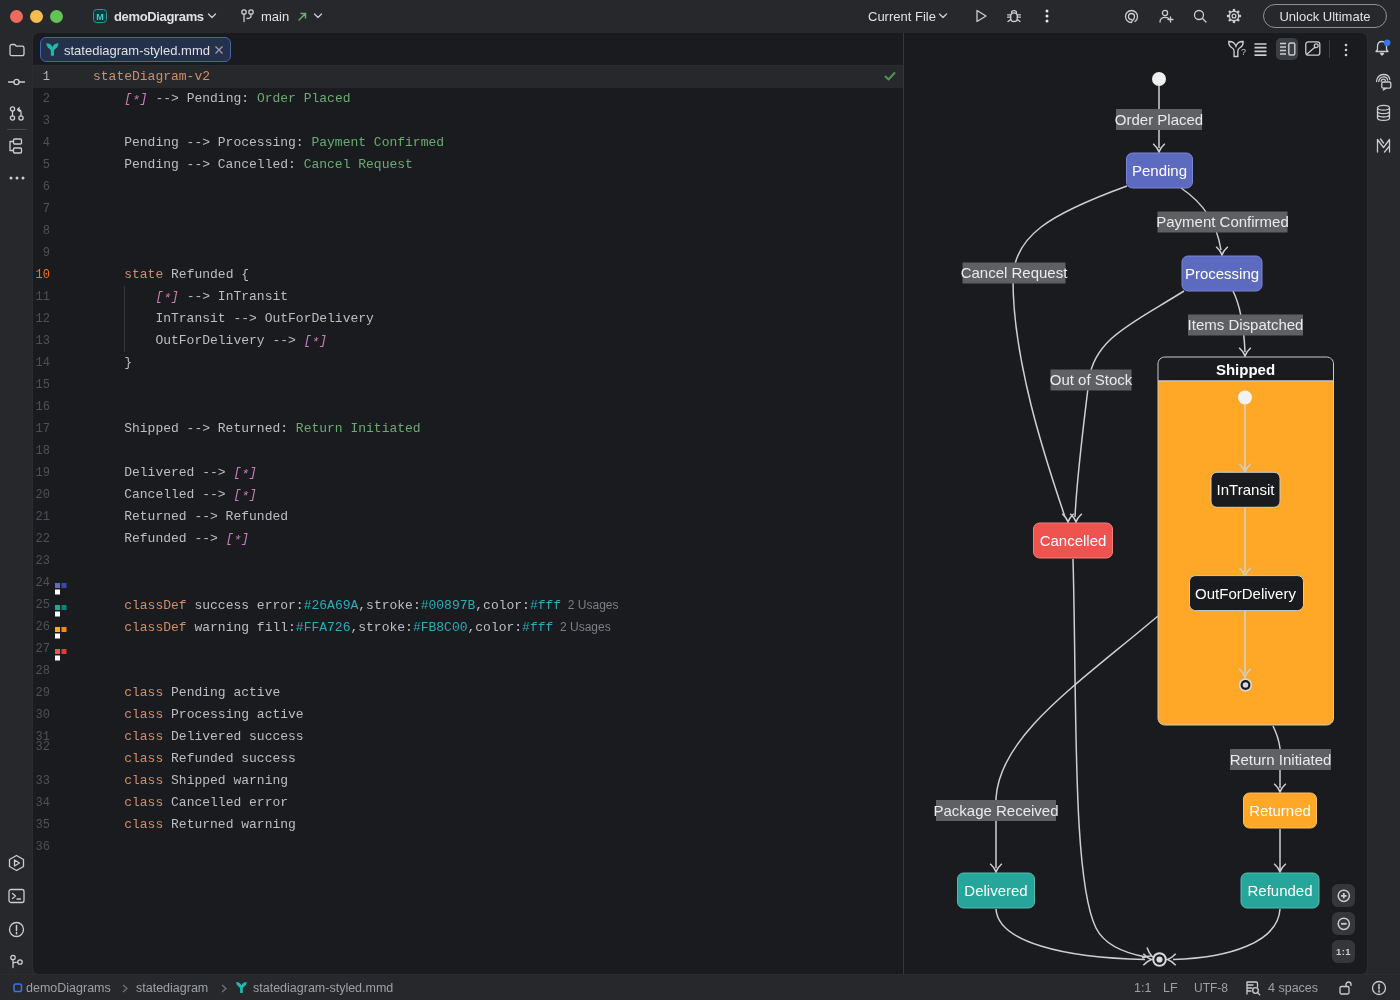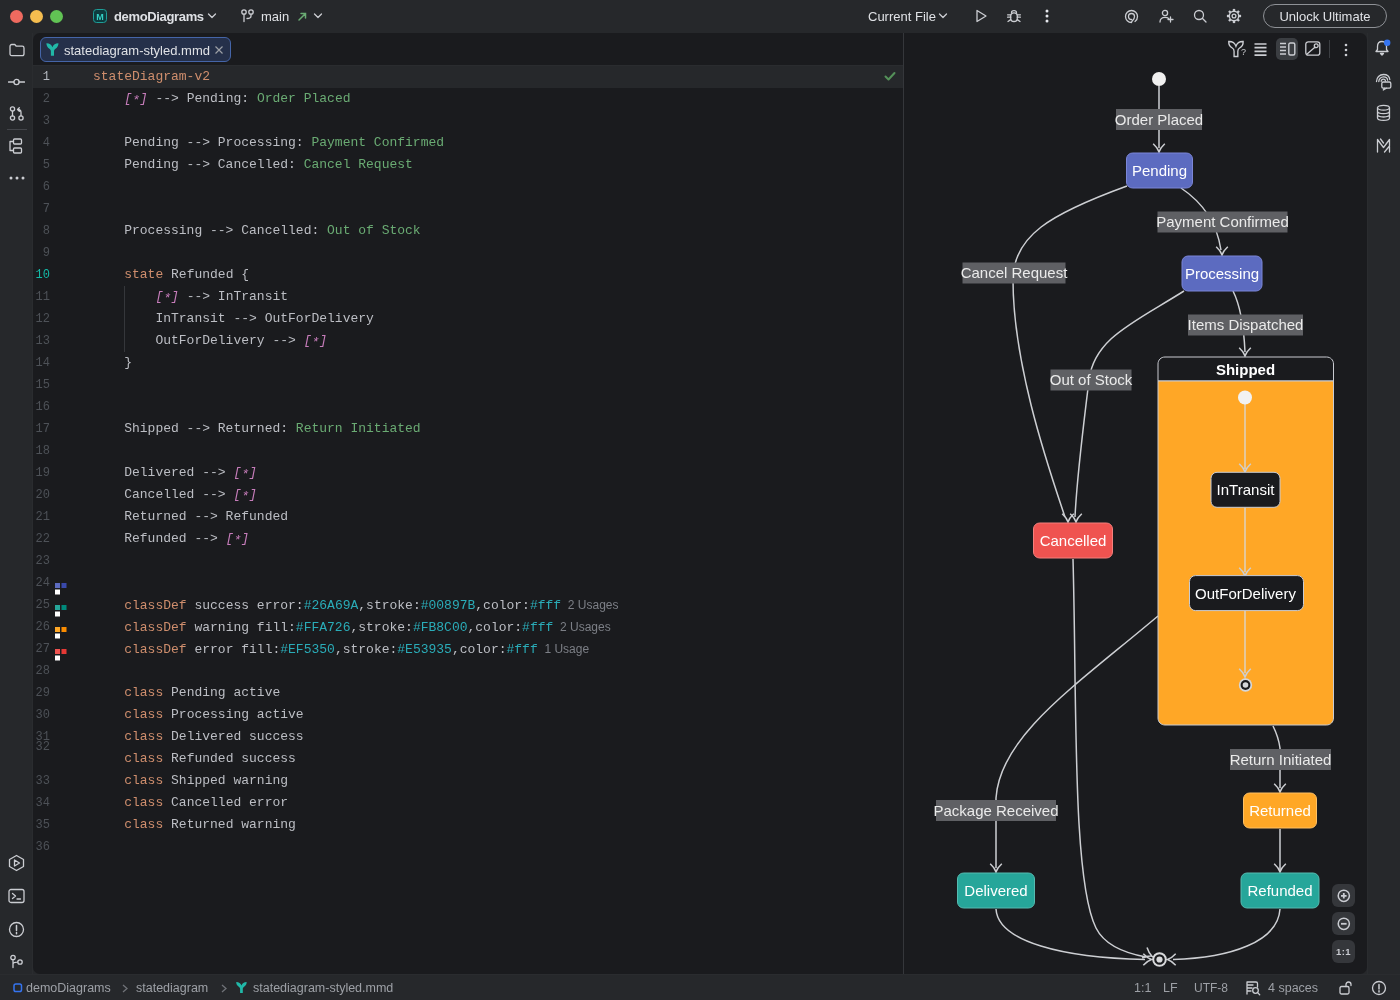--- a/index.html
+++ b/index.html
@@ -142,21 +142,21 @@
 <div class="abs" style="left:124px;top:286px;width:1px;height:66px;background:#35373B"></div>
 <div class="ln" style="top:66px;color:#B6BAC1">1</div>
 <div class="ln" style="top:88px;color:#4D5157">2</div>
 <div class="ln" style="top:110px;color:#4D5157">3</div>
 <div class="ln" style="top:132px;color:#4D5157">4</div>
 <div class="ln" style="top:154px;color:#4D5157">5</div>
 <div class="ln" style="top:176px;color:#4D5157">6</div>
 <div class="ln" style="top:198px;color:#4D5157">7</div>
 <div class="ln" style="top:220px;color:#4D5157">8</div>
 <div class="ln" style="top:242px;color:#4D5157">9</div>
-<div class="ln" style="top:264px;color:#14b8a6">10</div>
+<div class="ln" style="top:264px;color:#f97316">10</div>
 <div class="ln" style="top:286px;color:#4D5157">11</div>
 <div class="ln" style="top:308px;color:#4D5157">12</div>
 <div class="ln" style="top:330px;color:#4D5157">13</div>
 <div class="ln" style="top:352px;color:#4D5157">14</div>
 <div class="ln" style="top:374px;color:#4D5157">15</div>
 <div class="ln" style="top:396px;color:#4D5157">16</div>
 <div class="ln" style="top:418px;color:#4D5157">17</div>
 <div class="ln" style="top:440px;color:#4D5157">18</div>
 <div class="ln" style="top:462px;color:#4D5157">19</div>
 <div class="ln" style="top:484px;color:#4D5157">20</div>
@@ -173,34 +173,32 @@
 <div class="ln" style="top:726px;color:#4D5157">31</div>
 <div class="ln" style="top:736px;color:#4D5157">32</div>
 <div class="ln" style="top:770px;color:#4D5157">33</div>
 <div class="ln" style="top:792px;color:#4D5157">34</div>
 <div class="ln" style="top:814px;color:#4D5157">35</div>
 <div class="ln" style="top:836px;color:#4D5157">36</div>
 <div class="cl" style="top:66px"><span class="k">stateDiagram-v2</span></div>
 <div class="cl" style="top:88px"><span class="t">    </span><span class="s">[<span class="ast">*</span>]</span><span class="t"> --&gt; Pending: </span><span class="g">Order Placed</span></div>
 <div class="cl" style="top:132px"><span class="t">    Pending --&gt; Processing: </span><span class="g">Payment Confirmed</span></div>
 <div class="cl" style="top:154px"><span class="t">    Pending --&gt; Cancelled: </span><span class="g">Cancel Request</span></div>
-<div class="cl" style="top:220px"><span class="t">    Processing --&gt; Cancelled: </span><span class="g">Out of Stock</span></div>
 <div class="cl" style="top:264px"><span class="t">    </span><span class="k">state</span><span class="t"> Refunded {</span></div>
 <div class="cl" style="top:286px"><span class="t">        </span><span class="s">[<span class="ast">*</span>]</span><span class="t"> --&gt; InTransit</span></div>
 <div class="cl" style="top:308px"><span class="t">        InTransit --&gt; OutForDelivery</span></div>
 <div class="cl" style="top:330px"><span class="t">        OutForDelivery --&gt; </span><span class="s">[<span class="ast">*</span>]</span></div>
 <div class="cl" style="top:352px"><span class="t">    }</span></div>
 <div class="cl" style="top:418px"><span class="t">    Shipped --&gt; Returned: </span><span class="g">Return Initiated</span></div>
 <div class="cl" style="top:462px"><span class="t">    Delivered --&gt; </span><span class="s">[<span class="ast">*</span>]</span></div>
 <div class="cl" style="top:484px"><span class="t">    Cancelled --&gt; </span><span class="s">[<span class="ast">*</span>]</span></div>
 <div class="cl" style="top:506px"><span class="t">    Returned --&gt; Refunded</span></div>
 <div class="cl" style="top:528px"><span class="t">    Refunded --&gt; </span><span class="s">[<span class="ast">*</span>]</span></div>
 <div class="cl" style="top:594px"><span class="t">    </span><span class="k">classDef</span><span class="t"> success error:</span><span class="c">#26A69A</span><span class="t">,stroke:</span><span class="c">#00897B</span><span class="t">,color:</span><span class="c">#fff</span><span class="hint">  2 Usages</span></div>
 <div class="cl" style="top:616px"><span class="t">    </span><span class="k">classDef</span><span class="t"> warning fill:</span><span class="c">#FFA726</span><span class="t">,stroke:</span><span class="c">#FB8C00</span><span class="t">,color:</span><span class="c">#fff</span><span class="hint">  2 Usages</span></div>
-<div class="cl" style="top:638px"><span class="t">    </span><span class="k">classDef</span><span class="t"> error fill:</span><span class="c">#EF5350</span><span class="t">,stroke:</span><span class="c">#E53935</span><span class="t">,color:</span><span class="c">#fff</span><span class="hint">  1 Usage</span></div>
 <div class="cl" style="top:682px"><span class="t">    </span><span class="k">class</span><span class="t"> Pending active</span></div>
 <div class="cl" style="top:704px"><span class="t">    </span><span class="k">class</span><span class="t"> Processing active</span></div>
 <div class="cl" style="top:726px"><span class="t">    </span><span class="k">class</span><span class="t"> Delivered success</span></div>
 <div class="cl" style="top:748px"><span class="t">    </span><span class="k">class</span><span class="t"> Refunded success</span></div>
 <div class="cl" style="top:770px"><span class="t">    </span><span class="k">class</span><span class="t"> Shipped warning</span></div>
 <div class="cl" style="top:792px"><span class="t">    </span><span class="k">class</span><span class="t"> Cancelled error</span></div>
 <div class="cl" style="top:814px"><span class="t">    </span><span class="k">class</span><span class="t"> Returned warning</span></div>
 <svg class="abs" style="left:55px;top:583px" width="12" height="12">
       <rect x="0" y="0" width="5" height="5" fill="#5C6BC0"></rect>
       <rect x="6.5" y="0" width="5" height="5" fill="#3949AB"></rect>

